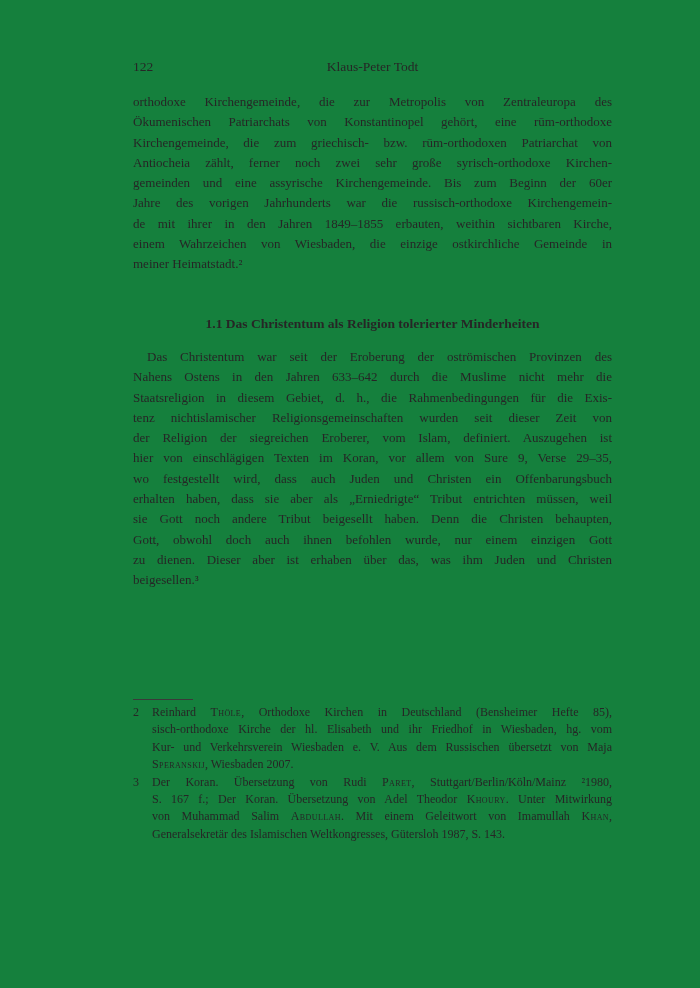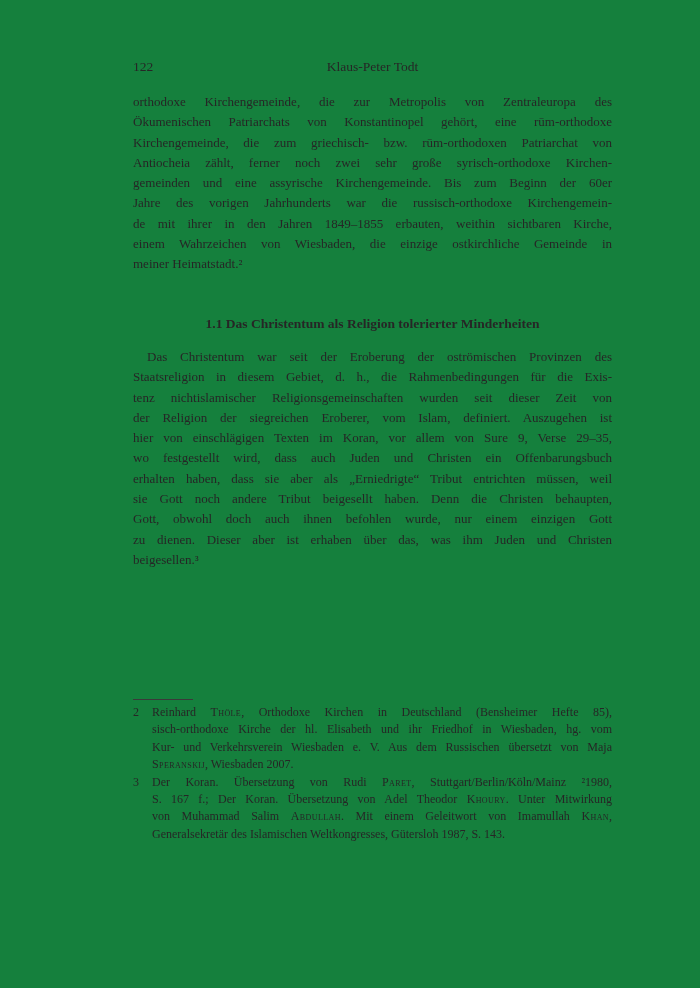--- a/index.html
+++ b/index.html
@@ -127,20 +127,21 @@
       <div class="line"><span>Jahre des vorigen Jahrhunderts war die russisch-orthodoxe Kirchengemein-</span></div>
       <div class="line"><span>de mit ihrer in den Jahren 1849–1855 erbauten, weithin sichtbaren Kirche,</span></div>
       <div class="line"><span>einem Wahrzeichen von Wiesbaden, die einzige ostkirchliche Gemeinde in</span></div>
       <div class="line last"><span>meiner Heimatstadt.²</span></div>
     </div>
 
   <h2 class="section-heading">1.1 Das Christentum als Religion tolerierter Minderheiten</h2>
 
   <div id="paragraph-2" class="body-text indent-first">
       <div class="line"><span>Das Christentum war seit der Eroberung der oströmischen Provinzen des</span></div>
+      <div class="line"><span>Nahens Ostens in den Jahren 633–642 durch die Muslime nicht mehr die</span></div>
       <div class="line"><span>Staatsreligion in diesem Gebiet, d. h., die Rahmenbedingungen für die Exis-</span></div>
       <div class="line"><span>tenz nichtislamischer Religionsgemeinschaften wurden seit dieser Zeit von</span></div>
       <div class="line"><span>der Religion der siegreichen Eroberer, vom Islam, definiert. Auszugehen ist</span></div>
       <div class="line"><span>hier von einschlägigen Texten im Koran, vor allem von Sure 9, Verse 29–35,</span></div>
       <div class="line"><span>wo festgestellt wird, dass auch Juden und Christen ein Offenbarungsbuch</span></div>
       <div class="line"><span>erhalten haben, dass sie aber als „Erniedrigte“ Tribut entrichten müssen, weil</span></div>
       <div class="line"><span>sie Gott noch andere Tribut beigesellt haben. Denn die Christen behaupten,</span></div>
       <div class="line"><span>Gott, obwohl doch auch ihnen befohlen wurde, nur einem einzigen Gott</span></div>
       <div class="line"><span>zu dienen. Dieser aber ist erhaben über das, was ihm Juden und Christen</span></div>
       <div class="line last"><span>beigesellen.³</span></div>

